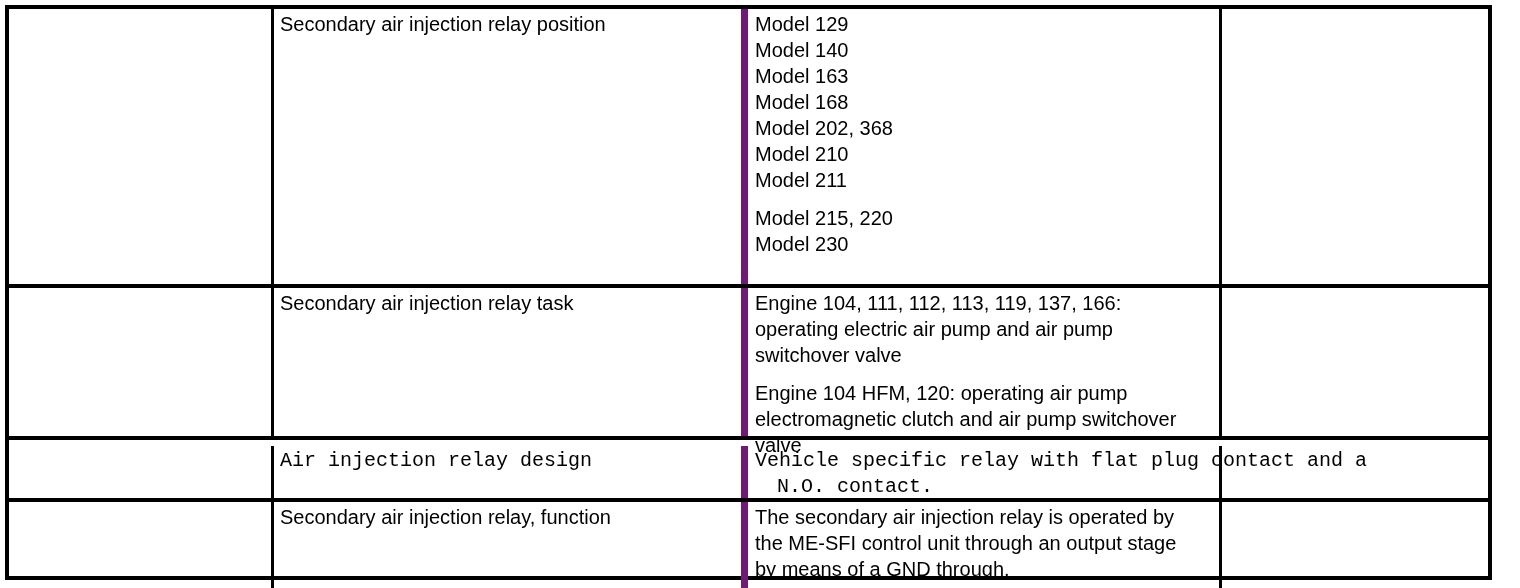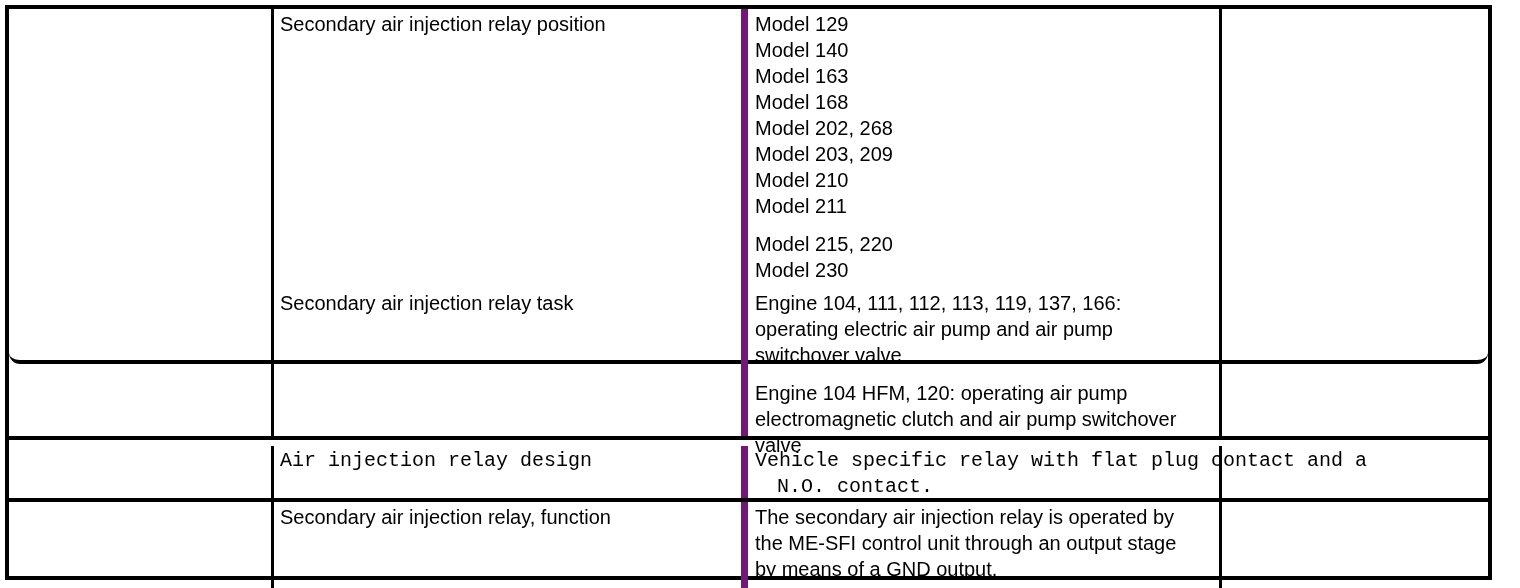--- a/index.html
+++ b/index.html
@@ -58,21 +58,21 @@
     line-height: 26px;
     white-space: nowrap;
   }
   .col-content .cell-text { left: 7px; }
 
   .line { white-space: nowrap; }
   .line.indent { padding-left: 22px; }
   .para-gap { margin-top: 12px; }
 
   
-  #row-0 { top: 0px;   height: 355px; border-radius: 11px; }
+  #row-0 { top: 0px;   height: 279px; }
   #row-1 { top: 279px; height: 152px; }
   #row-2 { top: 437px; height: 56px; font-family: Liberation Mono, monospace; }
   #row-3 { top: 493px; height: 94px; }
 </style>
 </head>
 <body>
 
 <div id="spec-table">
 
   <div class="row sep-below" id="row-0">
@@ -81,22 +81,21 @@
     </div>
     <div class="cell col-label">
       <div class="cell-text">Secondary air injection relay position</div>
     </div>
     <div class="cell col-content">
       <div class="cell-text">
         <div class="line">Model 129</div>
         <div class="line">Model 140</div>
         <div class="line">Model 163</div>
         <div class="line">Model 168</div>
-        <div class="line">Model 202, 268</div>
-        <div class="line">Model 203, 209</div>
+        <div class="line">Model 202, 368</div>
         <div class="line">Model 210</div>
         <div class="line">Model 211</div>
         <div class="line para-gap">Model 215, 220</div>
         <div class="line">Model 230</div>
       </div>
     </div>
     <div class="cell col-extra">
       <div class="cell-text"></div>
     </div>
   </div>
@@ -145,21 +144,21 @@
     <div class="cell col-index">
       <div class="cell-text"></div>
     </div>
     <div class="cell col-label">
       <div class="cell-text">Secondary air injection relay, function</div>
     </div>
     <div class="cell col-content">
       <div class="cell-text">
         <div class="line">The secondary air injection relay is operated by</div>
         <div class="line">the ME-SFI control unit through an output stage</div>
-        <div class="line">by means of a GND output.</div>
+        <div class="line">by means of a GND through.</div>
       </div>
     </div>
     <div class="cell col-extra">
       <div class="cell-text"></div>
     </div>
   </div>
 
 </div>
 
 </body></html>

